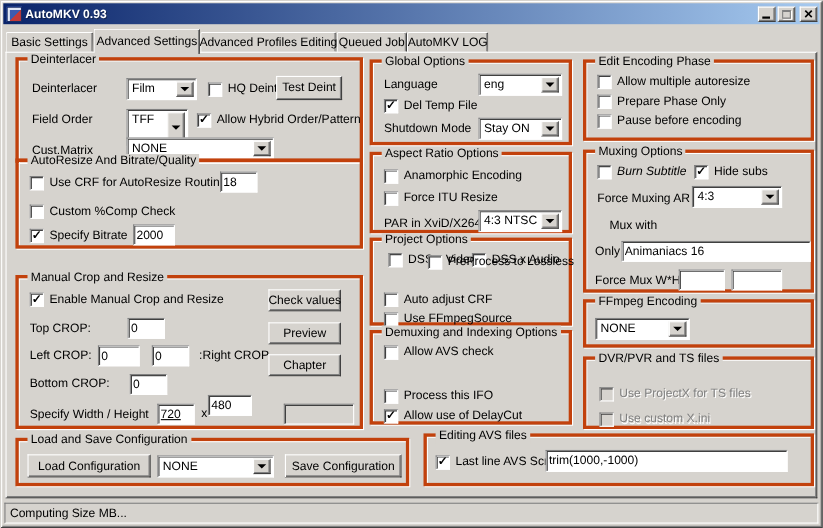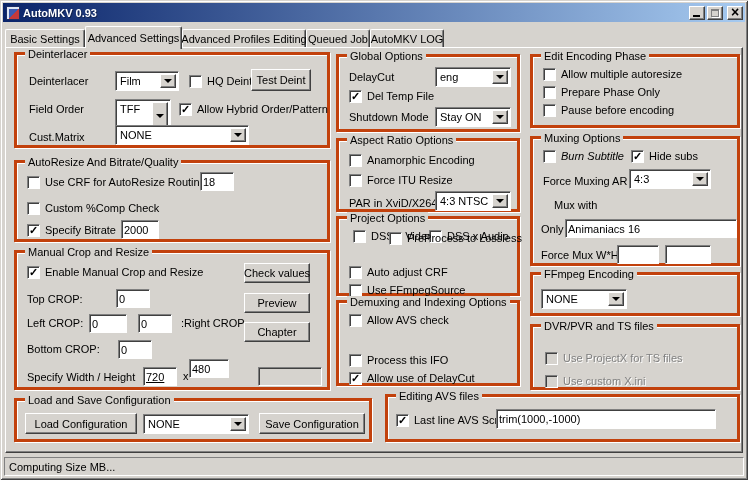--- a/index.html
+++ b/index.html
@@ -146,21 +146,21 @@
     </div>
     <span class="lbl" style="left:12px;top:76px;">Cust.Matrix</span>
     <div class="combo" style="left:98px;top:70px;width:134px;height:20px;">
       <span class="combo-val">NONE</span>
       <span class="combo-btn">
           <span class="arrow-down"></span>
         </span>
     </div>
   </div>
 
-  <div class="group" style="left:14px;top:160px;width:316px;height:82px;z-index:4;">
+  <div class="group" style="left:14px;top:144px;width:316px;height:82px;z-index:4;">
     <span class="group-title">AutoResize And Bitrate/Quality</span>
     <div class="cbrow" style="left:10px;top:12px;">
       <span class="cb"></span>
       <span class="cblbl">Use CRF for AutoResize Routines</span>
     </div>
     <input class="txt" style="left: 183px; top: 9px; width: 34px; height: 19px;" value="18">
     <div class="cbrow" style="left:10px;top:38px;">
       <span class="cb"></span>
       <span class="cblbl">Custom %Comp Check</span>
     </div>
@@ -202,21 +202,21 @@
       <span class="combo-val">NONE</span>
       <span class="combo-btn">
           <span class="arrow-down"></span>
         </span>
     </div>
     <div class="btn" style="left:242px;top:12px;width:106px;height:21px;">Save Configuration</div>
   </div>
 
   <div class="group" style="left:336px;top:54px;width:184px;height:78px;z-index:4;">
     <span class="group-title">Global Options</span>
-    <span class="lbl" style="left:10px;top:14px;">DelayCut</span>
+    <span class="lbl" style="left:10px;top:14px;">Language</span>
     <div class="combo" style="left:96px;top:10px;width:76px;height:20px;">
       <span class="combo-val">eng</span>
       <span class="combo-btn">
           <span class="arrow-down"></span>
         </span>
     </div>
     <div class="cbrow" style="left:10px;top:32px;">
       <span class="cb checked">✓</span>
       <span class="cblbl">Del Temp File</span>
     </div>

